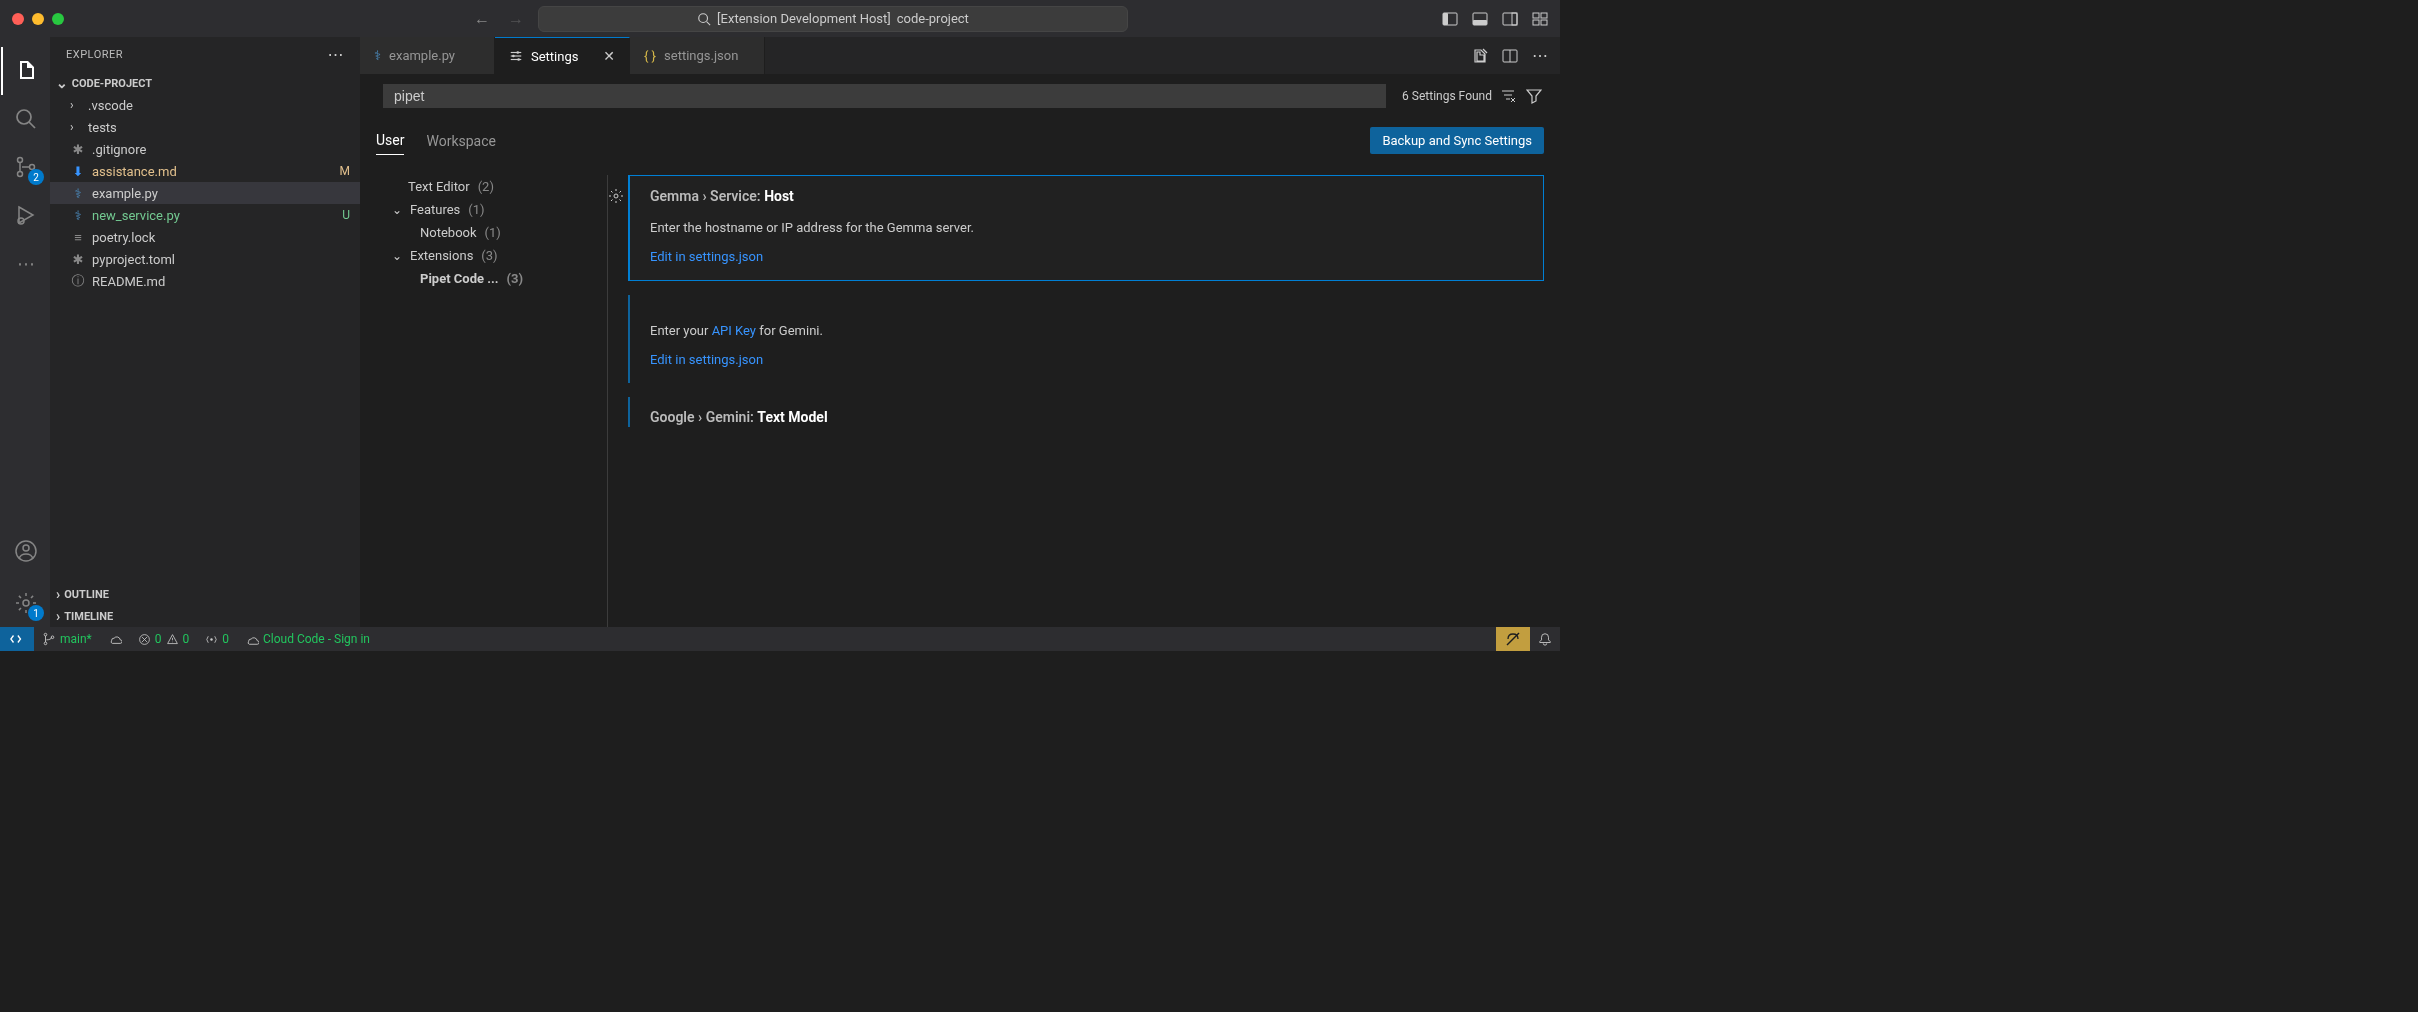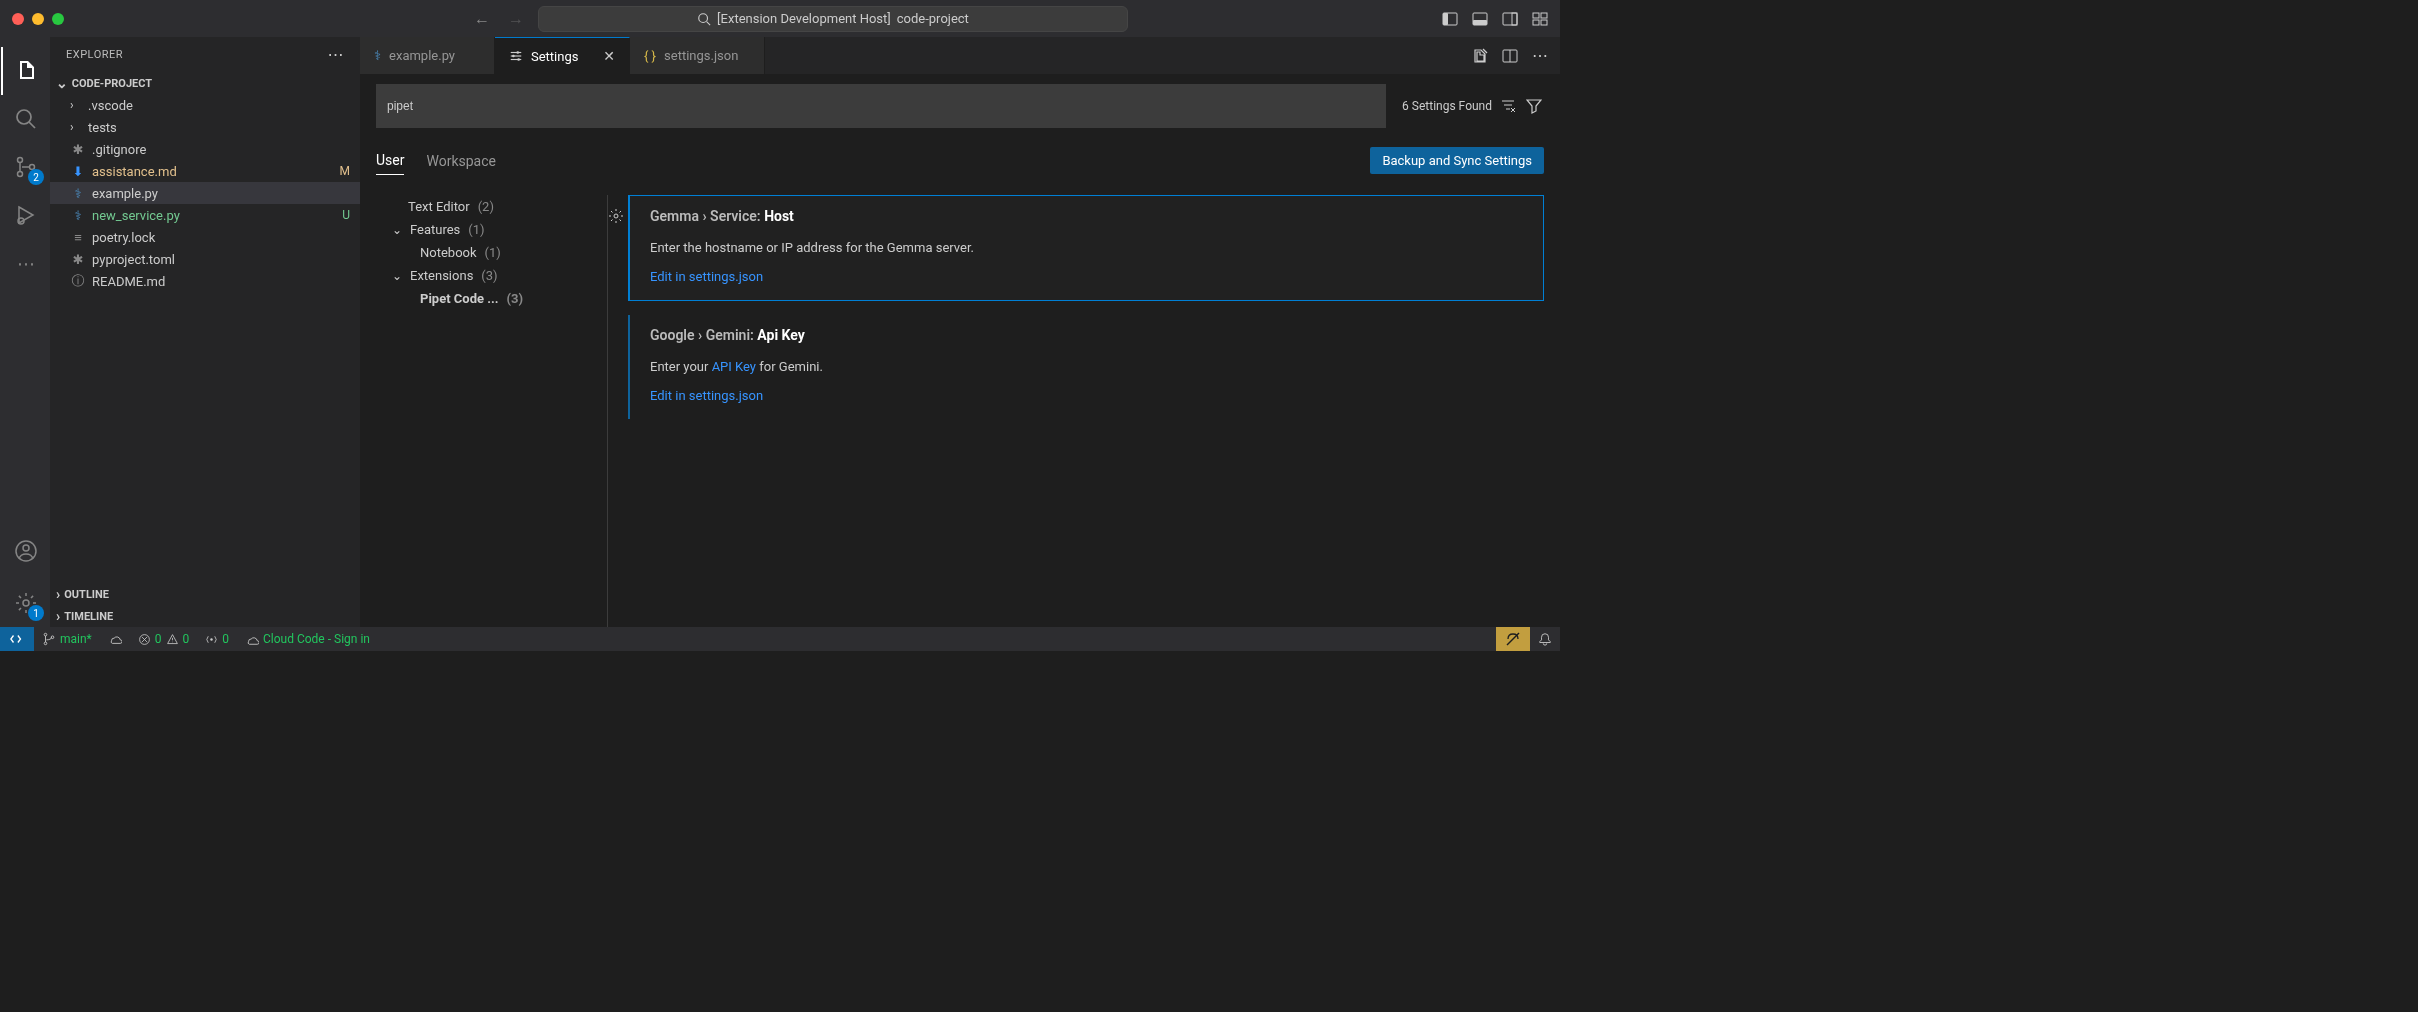--- a/index.html
+++ b/index.html
@@ -193,29 +193,30 @@
   padding: 10px 16px 0 16px;
   overflow: hidden;
 }
 .settings-search-row {
   display: flex;
   align-items: center;
   gap: 8px;
 }
 .settings-search {
   flex: 1;
-  height: 44px;
+  height: 24px;
   background: #3c3c3c;
   border: 1px solid #3c3c3c;
   color: #ccc;
   padding: 0 10px;
-  font-size: 12px;
+  font-size: 14px;
   outline: none;
   display: flex;
   align-items: center;
+  margin-left: 7px;
 }
 .settings-found {
   color: #ccc;
   font-size: 12px;
   margin-left: 8px;
 }
 .settings-filter-btn { color: #ccc; cursor: pointer; width: 18px; text-align: center; }
 
 .settings-tabs-row {
   display: flex;
@@ -585,30 +586,32 @@
             </span>
             <div class="setting-title">
               <span class="crumb">Gemma › Service:</span>
               <span class="name">Host</span>
             </div>
             <div class="setting-desc">Enter the hostname or IP address for the Gemma server.</div>
             <a class="setting-edit-link">Edit in settings.json</a>
           </div>
 
           <div class="setting-item modified-setting">
-            <div class="setting-title">
-              <span class="crumb">Google › Gemini:</span>
-              <span class="name">Api Key</span>
-            </div>
             <div class="setting-desc">
               <span>Enter your </span><a class="setting-link">API Key</a><span> for Gemini.</span>
             </div>
             <a class="setting-edit-link">Edit in settings.json</a>
           </div>
 
+          <div class="setting-item modified-setting" style="margin-bottom:0;padding-bottom:2px;">
+            <div class="setting-title">
+              <span class="crumb">Google › Gemini:</span>
+              <span class="name">Text Model</span>
+            </div>
+          </div>
         </div>
       </div>
     </div>
   </div>
 </div>
 
 <div class="statusbar">
   <div class="status-remote">
     <svg width="14" height="14" viewBox="0 0 16 16">
         <path d="M4 4l-3 4 3 4M9 4l3 4-3 4" stroke="#fff" stroke-width="1.5" fill="none"></path>

